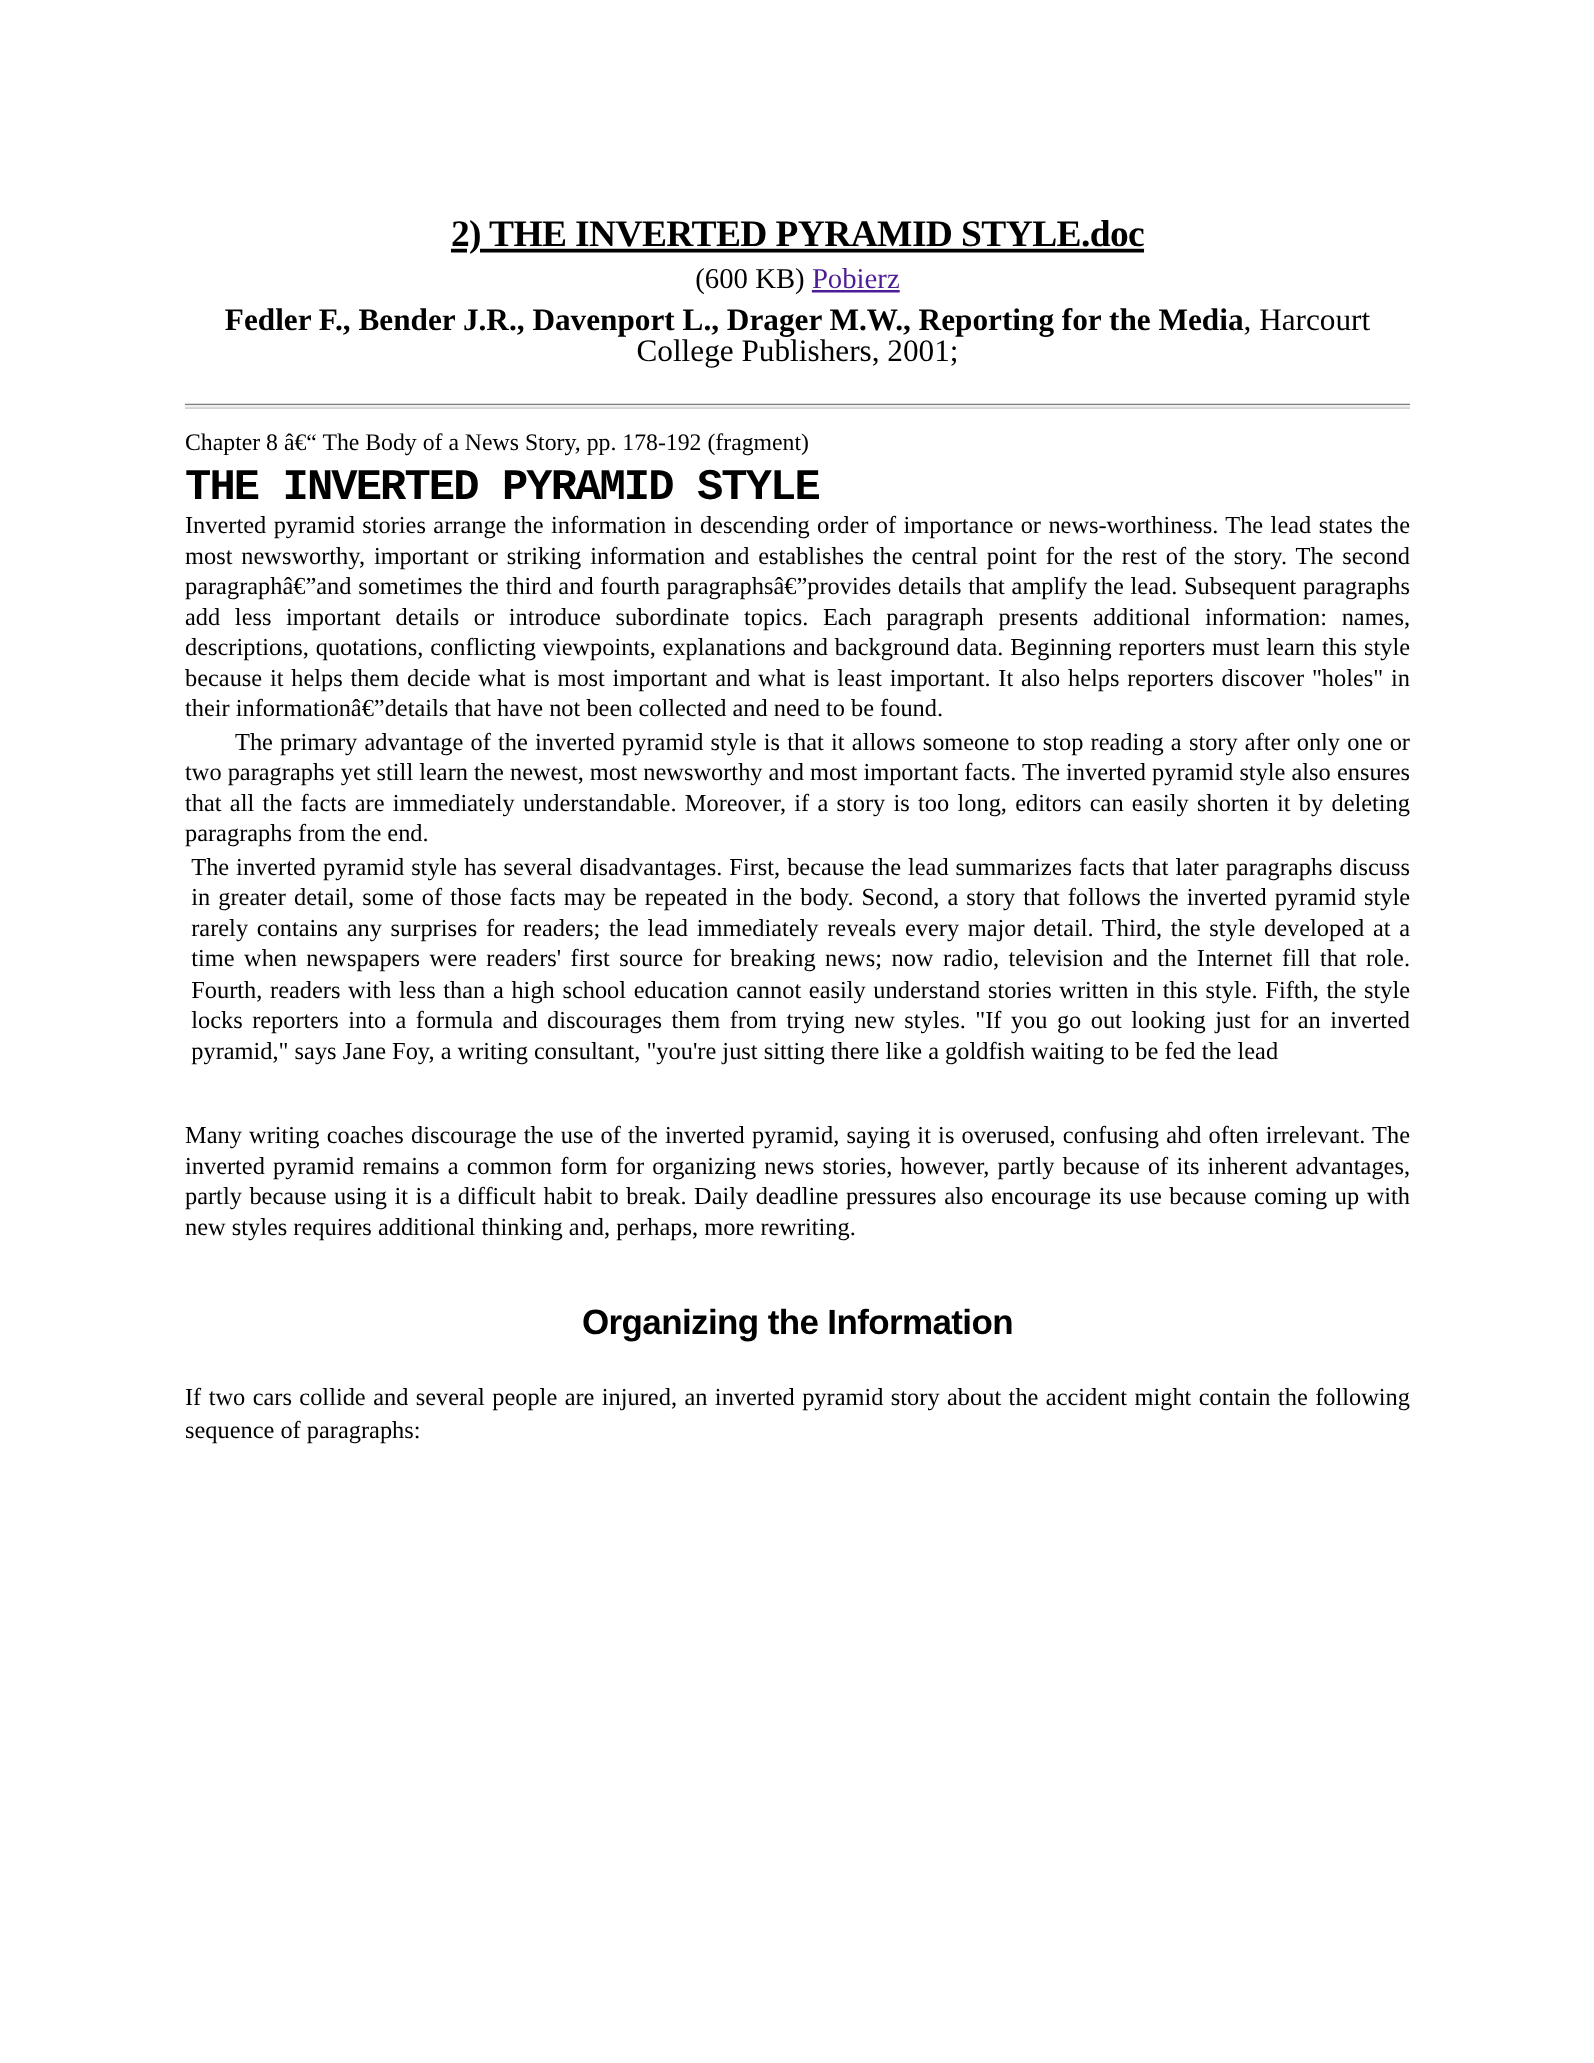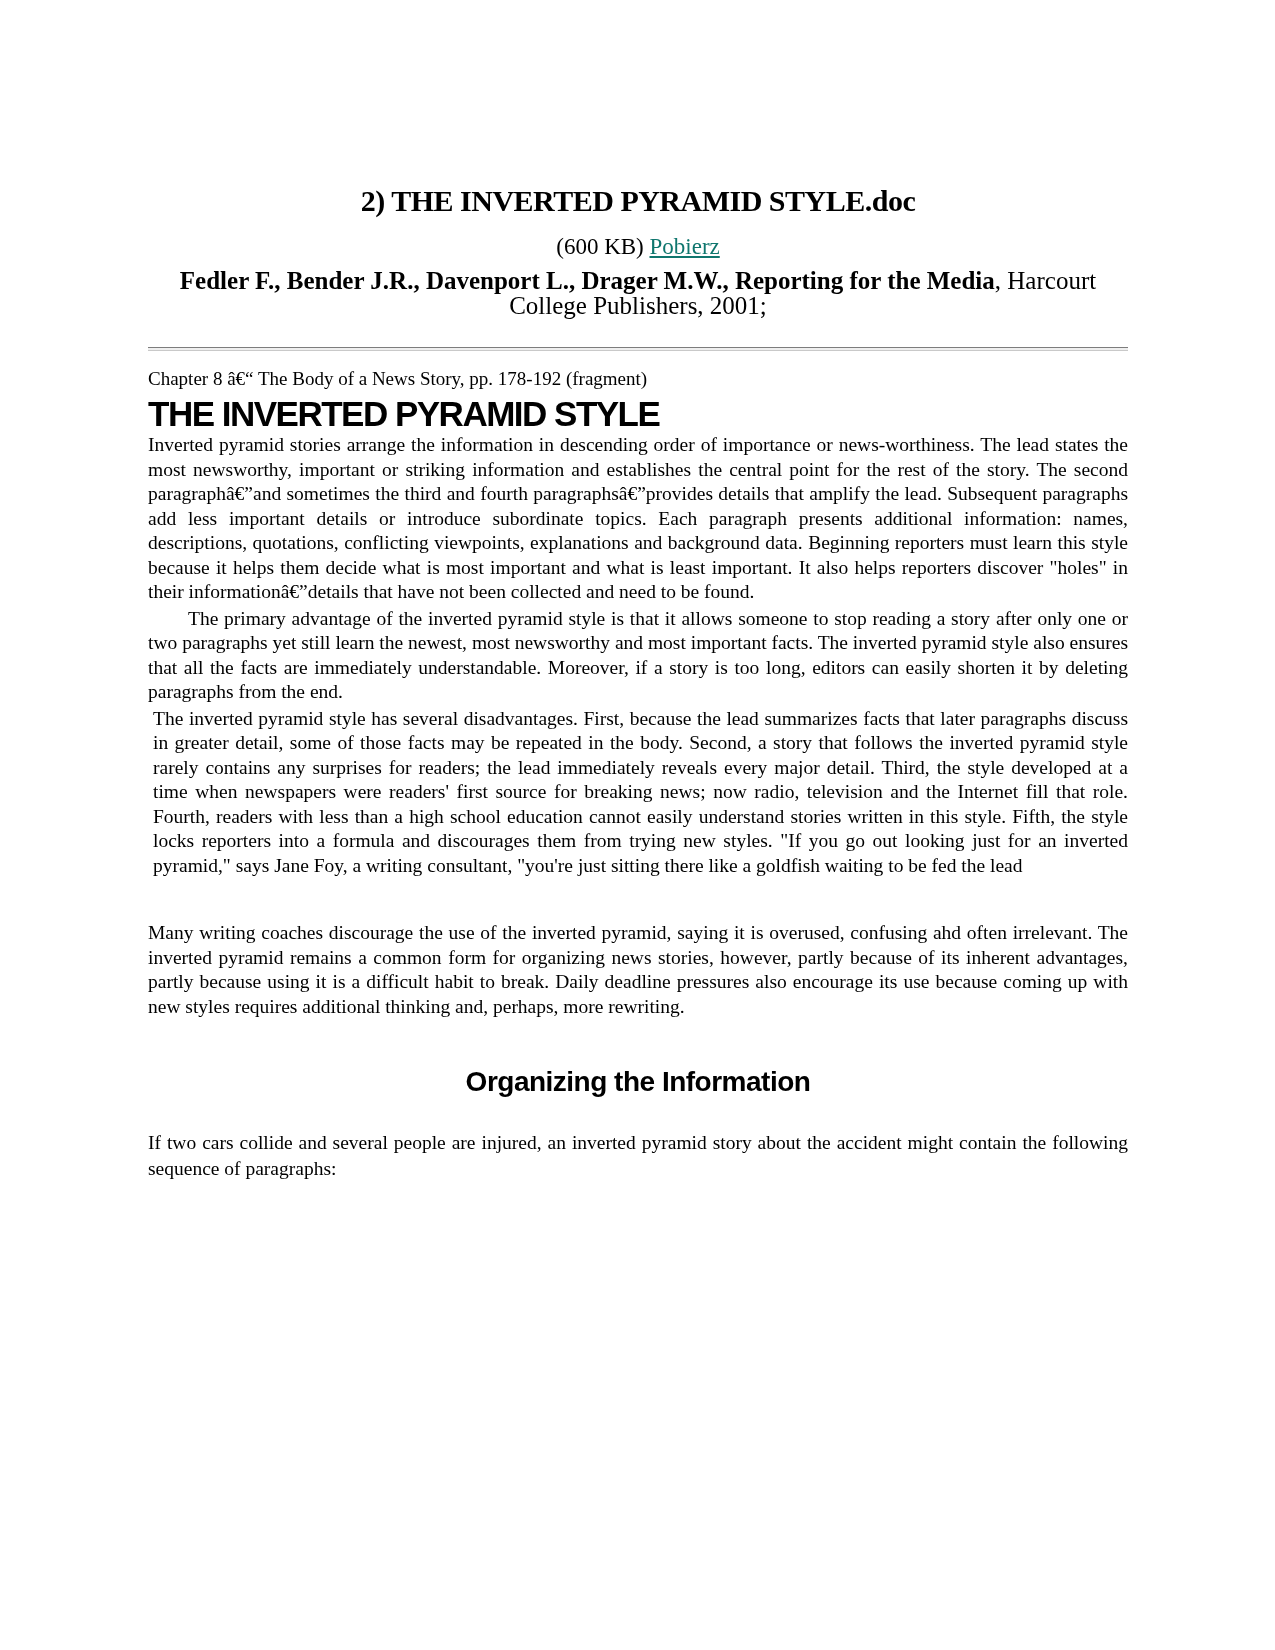--- a/index.html
+++ b/index.html
@@ -23,30 +23,31 @@
   
   .header {
     text-align: center;
     padding-top: 170px;
   }
   .doc-title {
     font-family: "Liberation Serif", serif;
     font-weight: bold;
     font-size: 30px;
     line-height: 36px;
-    margin: 13px;
+    margin: 0;
     letter-spacing: -0.5px;
+    text-decoration: underline;
   }
   .doc-subtitle {
     font-size: 23px;
     line-height: 30px;
     margin: 2px 0 0 0;
   }
   .doc-subtitle a {
-    color: #0f766e;
+    color: #4c1d95;
     text-decoration: underline;
     cursor: pointer;
     margin-top: 35px;
   }
   .doc-citation {
     font-size: 25px;
     line-height: 25px;
     margin: 6px 0 0 0;
   }
   .doc-citation .cite-bold { font-weight: bold; }
@@ -61,21 +62,21 @@
   }
   
   .chapter-line {
     text-align: left;
     font-size: 19px;
     line-height: 24px;
     margin-top: 16px;
   }
   
   h1.main-heading {
-    font-family: Liberation Sans, sans-serif;
+    font-family: Liberation Mono, monospace;
     font-weight: bold;
     font-size: 35px;
     letter-spacing: -1.5px;
     line-height: 38px;
     margin: 4px 0 0 0;
   }
   
   .body-text p {
     font-size: 19.5px;
     line-height: 24.5px;

